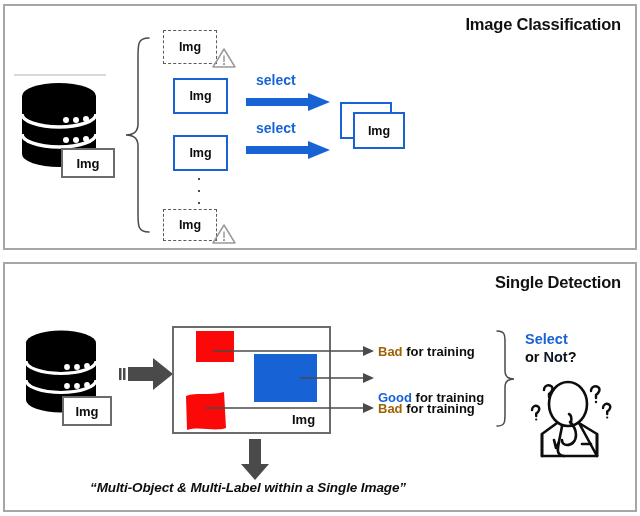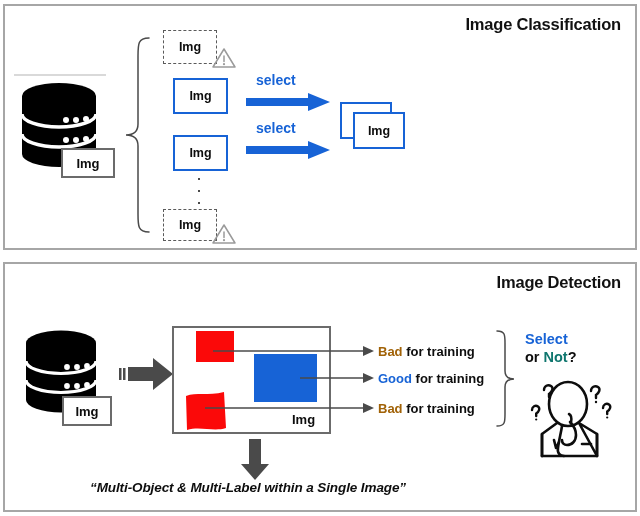--- a/index.html
+++ b/index.html
@@ -174,21 +174,21 @@
   .decision {
     position: absolute;
     font-size: 14.5px;
     font-weight: bold;
     line-height: 1.25;
     color: #0d0d0d;
     text-align: left;
     white-space: nowrap;
   }
   .decision .sel { color: #1763d6; }
-  .decision .not { color: #0f766e; }
+  .decision .not { color: #0f172a; }
 
   
   .thinker { position: absolute; }
   .thinker svg { display: block; }
 
   
   .caption {
     position: absolute;
     font-size: 13.5px;
     font-weight: bold;
@@ -271,21 +271,21 @@
   <div class="arrow" style="left:246px; top:141px; width:84px; height:18px;">
     <svg width="84" height="18" viewBox="0 0 84 18">
       <path d="M0 5 L62 5 L62 0 L84 9 L62 18 L62 13 L0 13 Z" fill="#1763d6"></path>
     </svg>
   </div>
 
   <div class="img-box-blue" style="left:340px; top:102px; width:52px; height:37px; background:#ffffff;"></div>
   <div class="img-box-blue" style="left:353px; top:112px; width:52px; height:37px;">Img</div>
 
   <div class="panel" id="panel-bottom">
-    <div class="panel-title">Image Detection</div>
+    <div class="panel-title">Single Detection</div>
   </div>
 
   <div class="db" style="left:22px; top:330px; width:78px; height:86px;">
     <svg width="78" height="86" viewBox="0 0 78 86">
       <ellipse cx="39" cy="13" rx="35" ry="12.5" fill="#000"></ellipse>
       <path d="M4 13 L4 70 A35 12.5 0 0 0 74 70 L74 13 Z" fill="#000"></path>
       <path d="M4 31 A35 12.5 0 0 0 74 31" fill="none" stroke="#fff" stroke-width="3.2"></path>
       <path d="M4 50 A35 12.5 0 0 0 74 50" fill="none" stroke="#fff" stroke-width="3.2"></path>
       <circle cx="45" cy="37" r="2.9" fill="#fff"></circle>
       <circle cx="55" cy="37" r="2.9" fill="#fff"></circle>
@@ -332,21 +332,21 @@
   <div class="connector" style="left:205px; top:402px; width:170px; height:12px;">
     <svg width="170" height="12" viewBox="0 0 170 12">
       <line x1="0" y1="6" x2="158" y2="6" stroke="#4a4a4a" stroke-width="1.6"></line>
       <path d="M158 1 L169 6 L158 11 Z" fill="#4a4a4a"></path>
     </svg>
   </div>
 
   <div class="verdict" style="left:378px; top:344px;">
     <span class="bad">Bad</span><span> for training</span>
   </div>
-  <div class="verdict" style="left:378px; top:371px;text-align:center;">
+  <div class="verdict" style="left:378px; top:390px;text-align:center;">
     <span class="good">Good</span><span> for training</span>
   </div>
   <div class="verdict" style="left:378px; top:401px;">
     <span class="bad">Bad</span><span> for training</span>
   </div>
 
   <div class="brace" style="left:495px; top:329px; width:20px; height:99px;">
     <svg width="20" height="99" viewBox="0 0 20 99">
       <path d="M2 2 C10 2 10 6 10 14 L10 42 C10 48 13 50 19 50 C13 50 10 52 10 58
                L10 85 C10 93 10 97 2 97" fill="none" stroke="#4a4a4a" stroke-width="1.5" stroke-linecap="round"></path>

